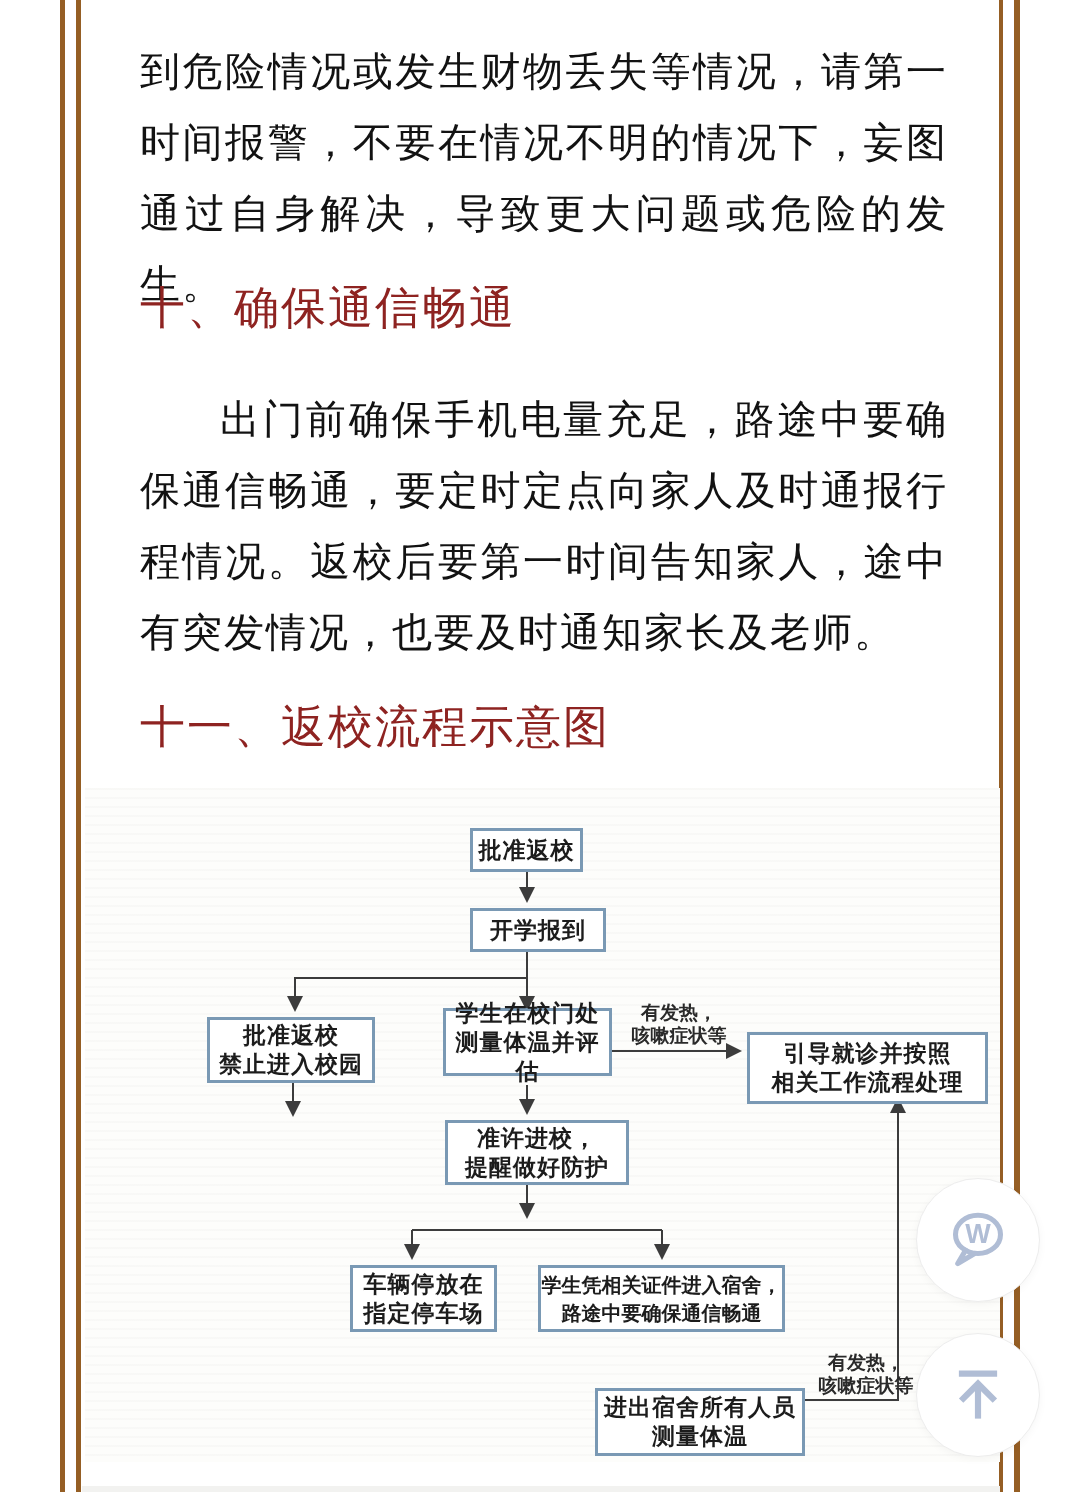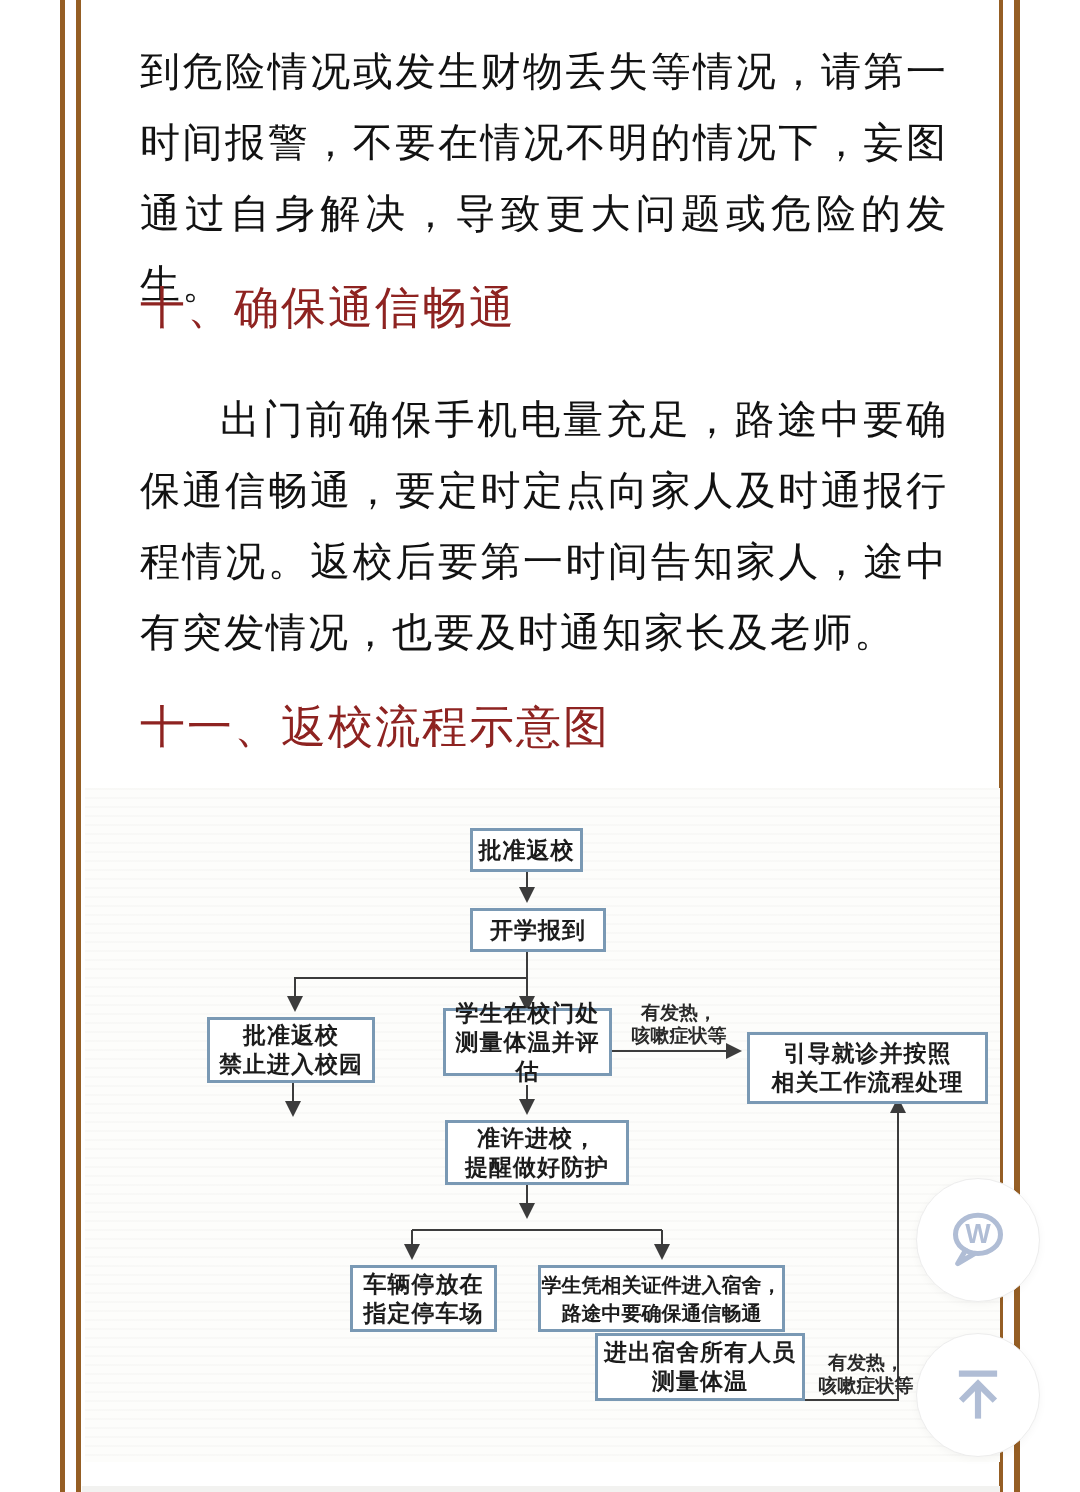--- a/index.html
+++ b/index.html
@@ -110,21 +110,21 @@
   <div class="fc-box" style="left:358px;top:220px;width:169px;height:68px;">学生在校门处
 测量体温并评估</div>
   <div class="fc-box" style="left:662px;top:244px;width:241px;height:72px;font-family:Liberation Serif, serif;">引导就诊并按照
 相关工作流程处理</div>
   <div class="fc-box" style="left:360px;top:332px;width:184px;height:65px;">准许进校，
 提醒做好防护</div>
   <div class="fc-box" style="left:265px;top:477px;width:147px;height:67px;">车辆停放在
 指定停车场</div>
   <div class="fc-box small" style="left:453px;top:477px;width:247px;height:67px;">学生凭相关证件进入宿舍，
 路途中要确保通信畅通</div>
-  <div class="fc-box" style="left:510px;top:545px;width:210px;height:68px;">进出宿舍所有人员
+  <div class="fc-box" style="left:510px;top:600px;width:210px;height:68px;">进出宿舍所有人员
 测量体温</div>
 
   <div class="fc-label" style="left:534px;top:213px;width:120px;">有发热，
 咳嗽症状等</div>
   <div class="fc-label" style="left:721px;top:563px;width:120px;">有发热，
 咳嗽症状等</div>
 </div>
 
 <div class="fab comment">
   <svg width="72" height="72" viewBox="0 0 64 64">

